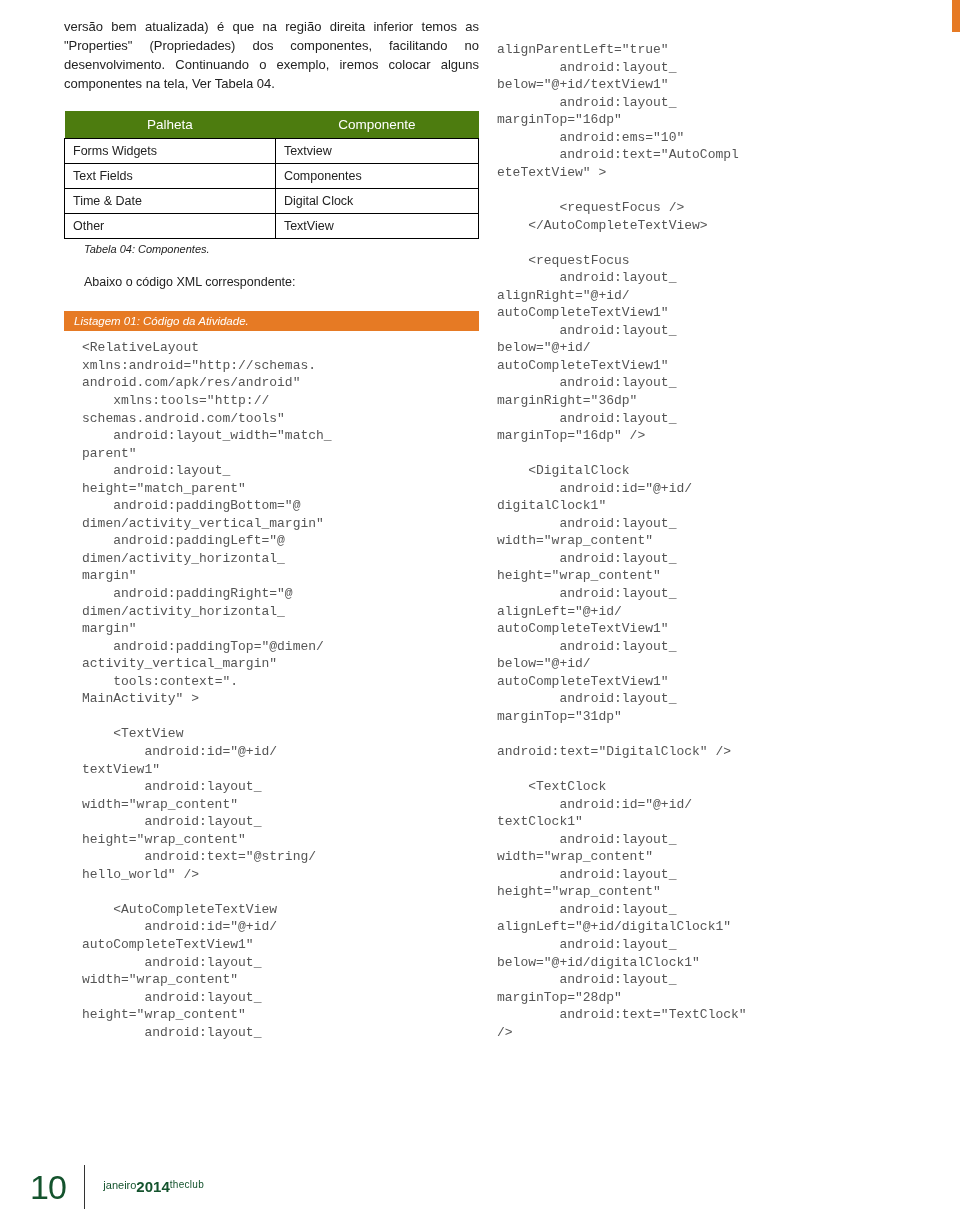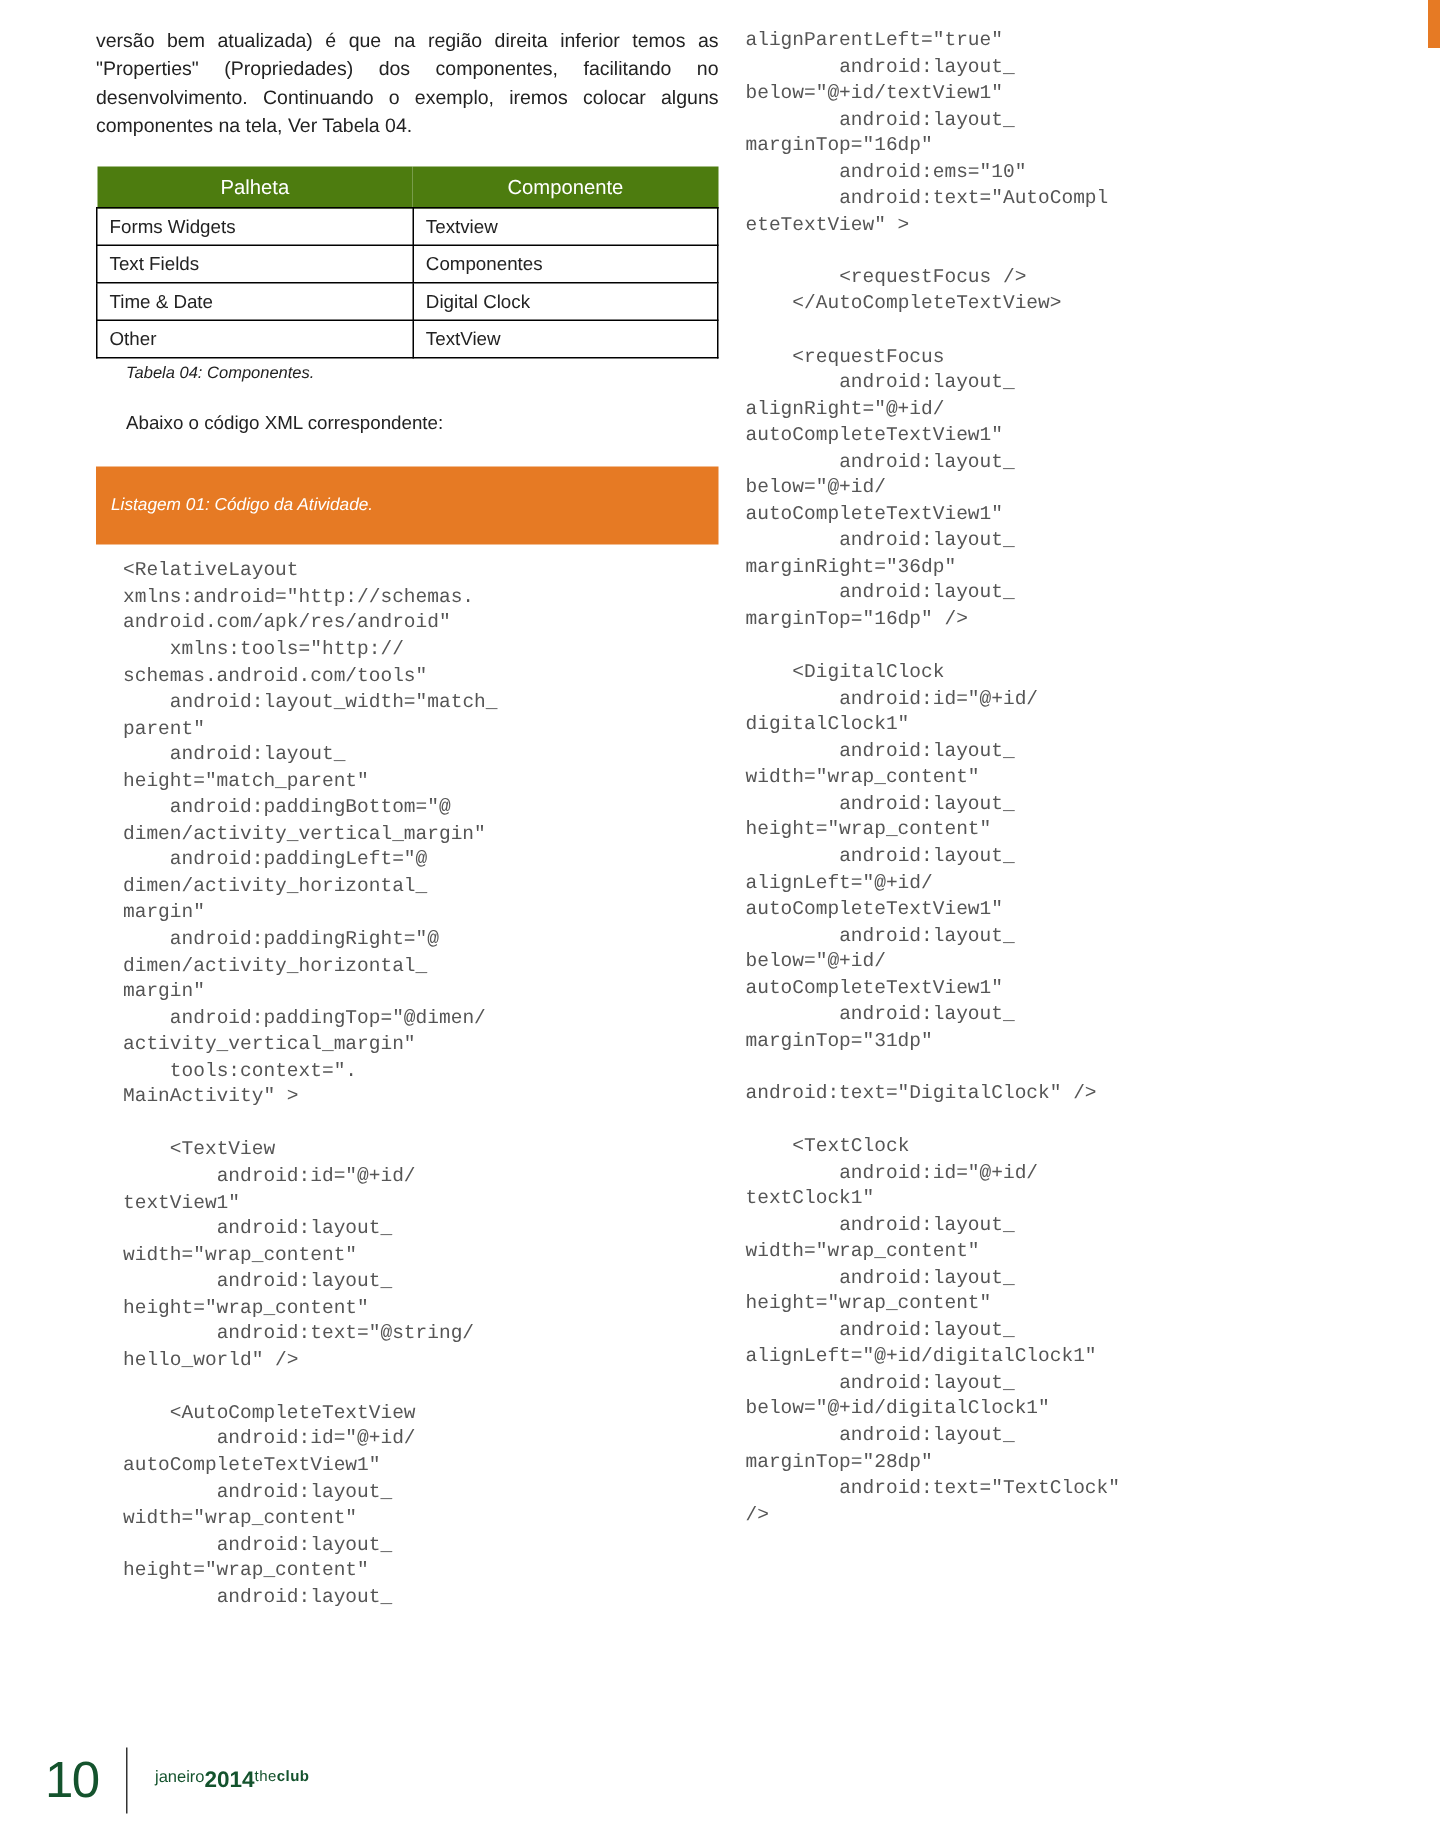--- a/index.html
+++ b/index.html
@@ -21,20 +21,21 @@
     position: absolute;
     top: 0;
     right: 0;
     width: 8px;
     height: 32px;
     background: #e67a24;
   }
   .columns {
     display: flex;
     gap: 18px;
+    align-items: flex-end;
   }
   .col {
     flex: 1;
     min-width: 0;
   }
   .intro {
     font-size: 13px;
     line-height: 1.45;
     text-align: justify;
     margin: 0 0 18px 0;
@@ -64,21 +65,21 @@
   }
   .xml-lead {
     font-size: 12.5px;
     margin: 0 0 22px 20px;
   }
   .listing-bar {
     background: #e67a24;
     color: #fff;
     font-size: 11.5px;
     font-style: italic;
-    padding: 20px 10px;
+    padding: 4px 10px;
     margin: 0 0 8px 0;
   }
   .code {
     font-family: "Courier New", Courier, monospace;
     font-size: 13px;
     line-height: 1.35;
     white-space: pre-wrap;
     word-break: break-word;
     color: #555;
     margin-left: 18px;
@@ -117,21 +118,21 @@
   }
   .footer-year {
     font-size: 15px;
     font-weight: bold;
   }
   .footer-brand {
     font-size: 10px;
     letter-spacing: 0.3px;
   }
   .footer-brand .club {
-    font-weight: bold;
+    font-weight: normal;
   }
 </style>
 </head>
 <body>
 
 <div class="page">
   <div class="orange-tab"></div>
 
   <div class="columns">
 

